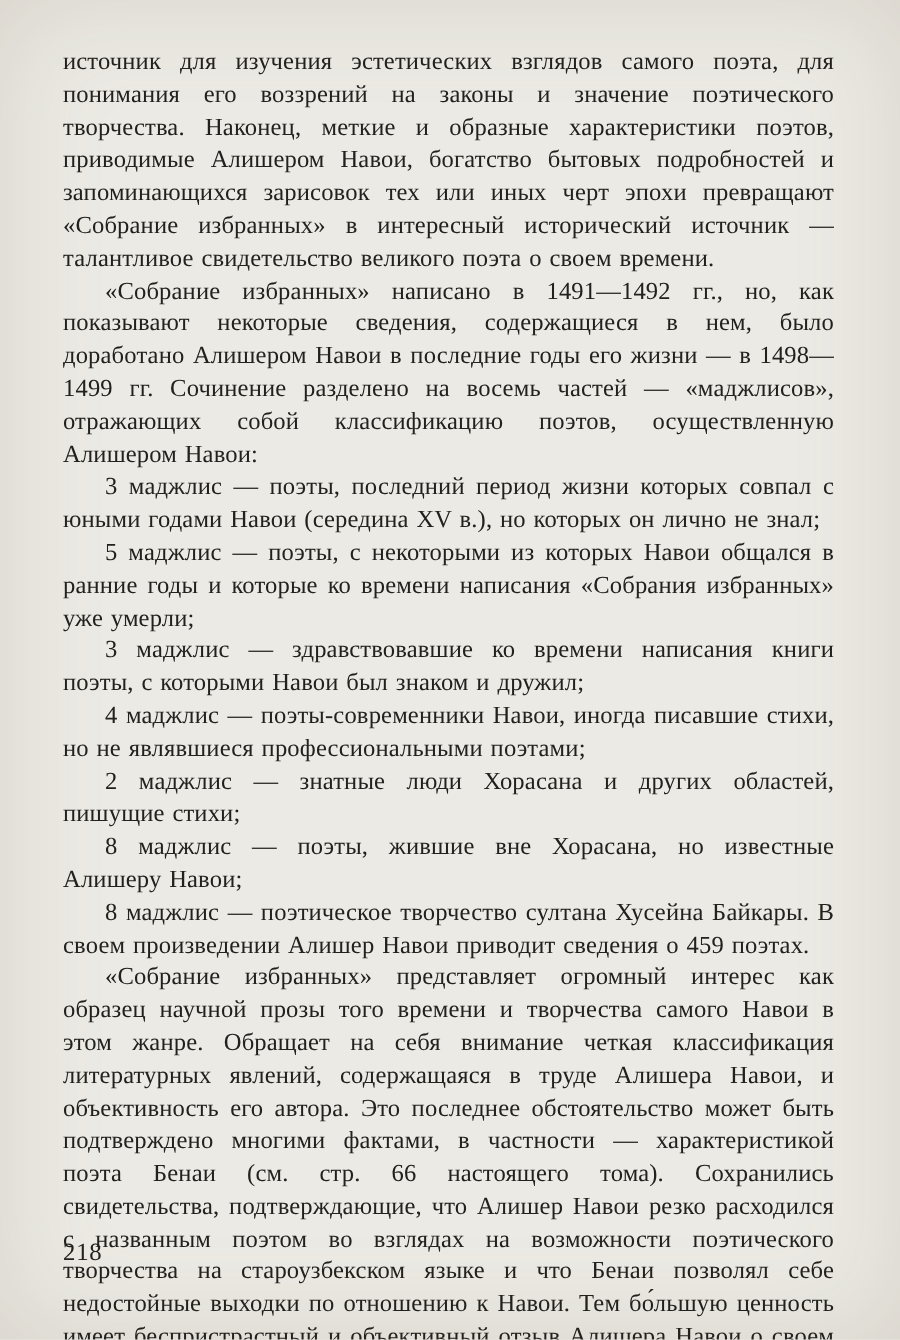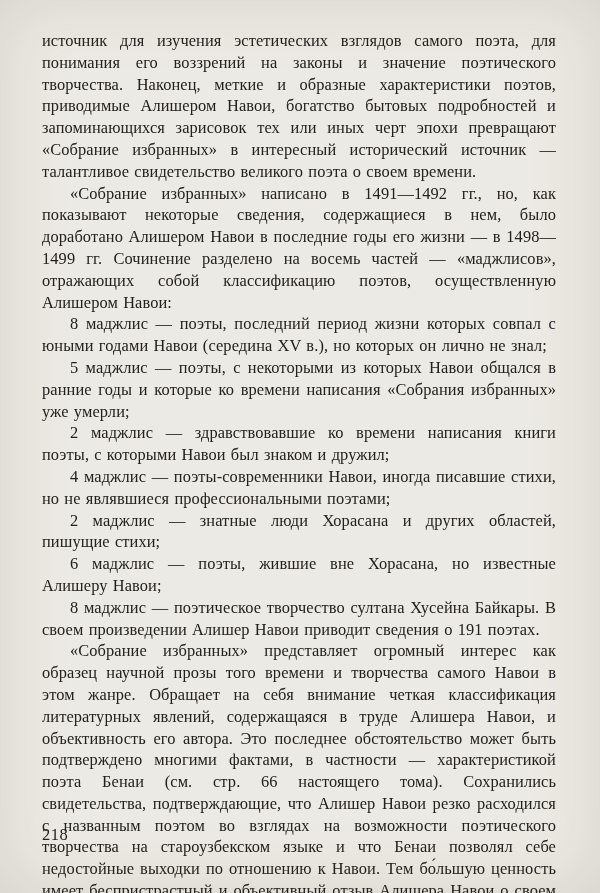--- a/index.html
+++ b/index.html
@@ -47,23 +47,23 @@
     letter-spacing: 0.5px;
   }
 </style>
 </head>
 <body>
 
 <div class="scan-page">
   <div class="text-block">
     <p>источник для изучения эстетических взглядов самого поэта, для понимания его воззрений на законы и значение поэтического творчества. Наконец, меткие и образные характеристики поэтов, приводимые Алишером Навои, богатство бытовых подробностей и запоминающихся зарисовок тех или иных черт эпохи превращают «Собрание избранных» в интересный исторический источник — талантливое свидетельство великого поэта о своем времени.</p>
     <p class="indent">«Собрание избранных» написано в 1491—1492 гг., но, как показывают некоторые сведения, содержащиеся в нем, было доработано Алишером Навои в последние годы его жизни — в 1498—1499 гг. Сочинение разделено на восемь частей — «маджлисов», отражающих собой классификацию поэтов, осуществленную Алишером Навои:</p>
-    <p class="indent">8 маджлис — поэты, последний период жизни которых совпал с юными годами Навои (середина XV в.), но которых он лично не знал;</p>
+    <p class="indent">3 маджлис — поэты, последний период жизни которых совпал с юными годами Навои (середина XV в.), но которых он лично не знал;</p>
     <p class="indent">5 маджлис — поэты, с некоторыми из которых Навои общался в ранние годы и которые ко времени написания «Собрания избранных» уже умерли;</p>
-    <p class="indent">2 маджлис — здравствовавшие ко времени написания книги поэты, с которыми Навои был знаком и дружил;</p>
+    <p class="indent">3 маджлис — здравствовавшие ко времени написания книги поэты, с которыми Навои был знаком и дружил;</p>
     <p class="indent">4 маджлис — поэты-современники Навои, иногда писавшие стихи, но не являвшиеся профессиональными поэтами;</p>
     <p class="indent">2 маджлис — знатные люди Хорасана и других областей, пишущие стихи;</p>
-    <p class="indent">6 маджлис — поэты, жившие вне Хорасана, но известные Алишеру Навои;</p>
-    <p class="indent">8 маджлис — поэтическое творчество султана Хусейна Байкары. В своем произведении Алишер Навои приводит сведения о 191 поэтах.</p>
+    <p class="indent">8 маджлис — поэты, жившие вне Хорасана, но известные Алишеру Навои;</p>
+    <p class="indent">8 маджлис — поэтическое творчество султана Хусейна Байкары. В своем произведении Алишер Навои приводит сведения о 459 поэтах.</p>
     <p class="indent">«Собрание избранных» представляет огромный интерес как образец научной прозы того времени и творчества самого Навои в этом жанре. Обращает на себя внимание четкая классификация литературных явлений, содержащаяся в труде Алишера Навои, и объективность его автора. Это последнее обстоятельство может быть подтверждено многими фактами, в частности — характеристикой поэта Бенаи (см. стр. 66 настоящего тома). Сохранились свидетельства, подтверждающие, что Алишер Навои резко расходился с названным поэтом во взглядах на возможности поэтического творчества на староузбекском языке и что Бенаи позволял себе недостойные выходки по отношению к Навои. Тем бо́льшую ценность имеет беспристрастный и объективный отзыв Алишера Навои о своем современнике — отзыв, хотя и критический в некоторой своей</p>
   </div>
   <div class="page-number">218</div>
 </div>
 
 </body></html>

